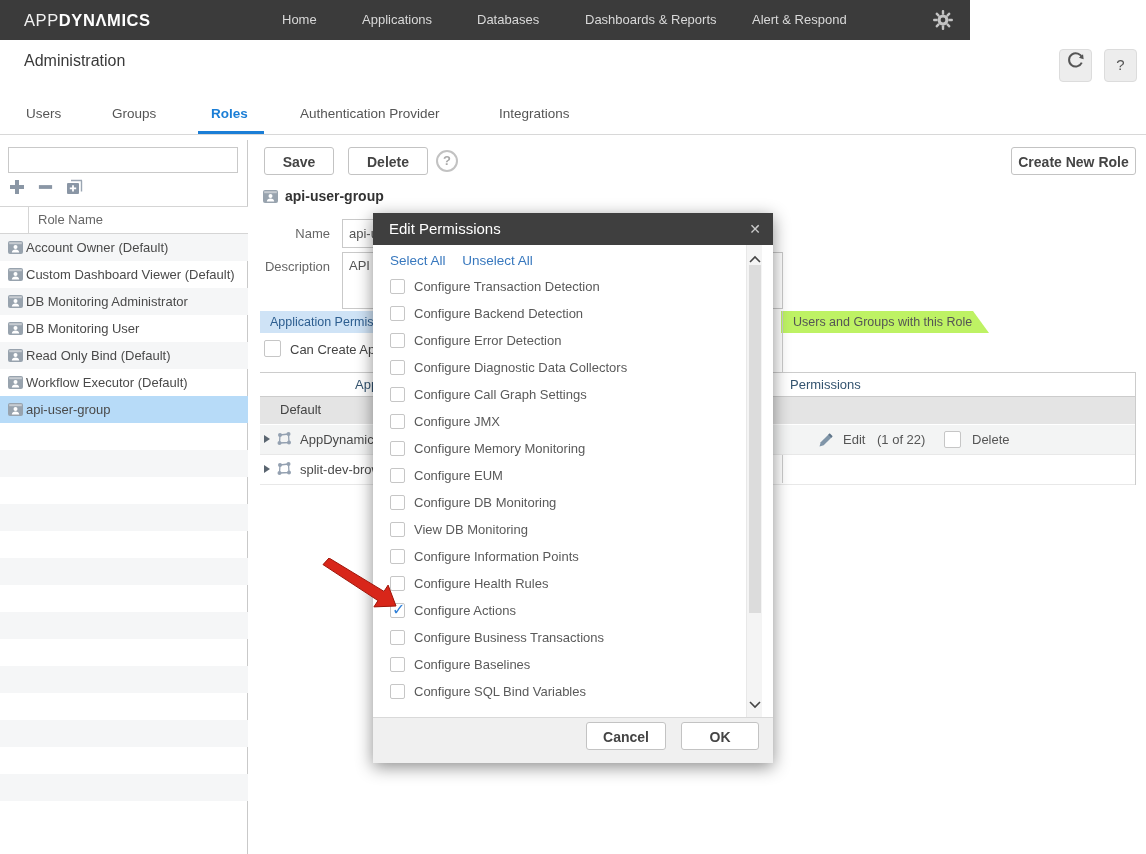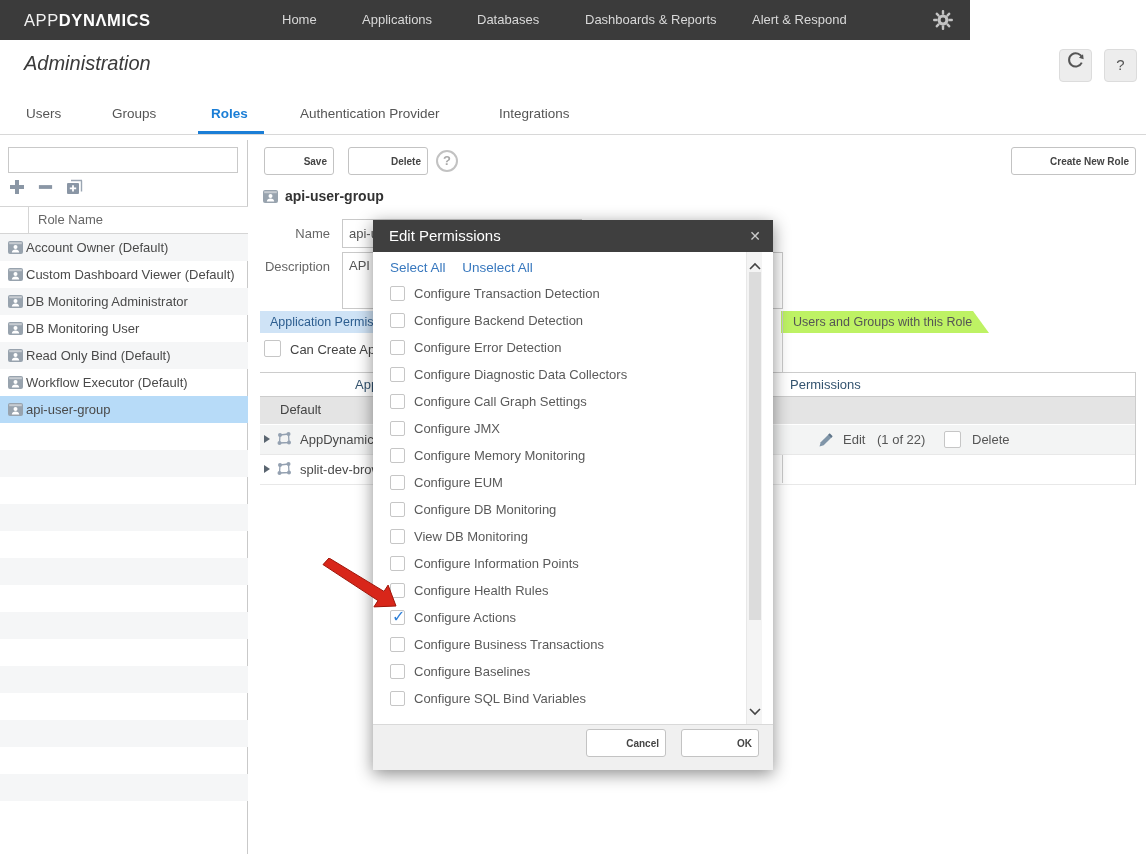--- a/index.html
+++ b/index.html
@@ -8,21 +8,21 @@
 
   
   .topbar{position:absolute;left:0;top:0;width:970px;height:40px;background:#3b3b3b;}
   .logo{position:absolute;left:24px;top:0;line-height:40px;font-size:16.5px;color:#fff;letter-spacing:.6px;cursor:pointer;}
   .logo .lt{font-weight:400;color:#f2f2f2;}
   .logo .bd{font-weight:700;}
   .nav-item{position:absolute;top:0;line-height:40px;font-size:13px;color:#d9d9d9;cursor:pointer;white-space:nowrap;}
   .gear{position:absolute;right:16px;top:9px;cursor:pointer;}
 
   
-  .pagetitle{position:absolute;left:24px;top:52px;font-size:20px;color:#3a3a3a;font-style:italic;}
+  .pagetitle{position:absolute;left:24px;top:52px;font-size:16px;color:#3a3a3a;}
   .iconbtn{position:absolute;top:49px;width:33px;height:33px;background:#ededed;border:1px solid #dcdcdc;
            border-radius:4px;box-sizing:border-box;text-align:center;line-height:30px;color:#555;cursor:pointer;}
   .iconbtn.help{font-size:15px;font-weight:400;}
 
   
   .tabstrip{position:absolute;left:0;top:96px;width:1146px;height:38px;border-bottom:1px solid #d8d8d8;box-sizing:content-box;}
   .tab{position:absolute;top:0;line-height:36px;font-size:13.5px;color:#555;cursor:pointer;white-space:nowrap;}
   .tab.active{color:#1b7ed6;font-weight:700;}
   .tab-underline{position:absolute;left:198px;top:35px;width:66px;height:3px;background:#1b7ed6;}
 
@@ -38,21 +38,21 @@
   .list-header .spacer{position:absolute;left:0;top:0;width:29px;height:100%;border-right:1px solid #d5d5d5;box-sizing:border-box;}
   .list-header .txt{position:absolute;left:38px;line-height:26px;font-size:13px;color:#666;}
   .role-list{position:absolute;left:0;top:94px;width:248px;height:621px;overflow:hidden;}
   .srow{height:27px;display:flex;align-items:center;padding-left:8px;box-sizing:border-box;font-size:13px;color:#4a4a4a;cursor:pointer;}
   .srow:nth-child(odd){background:#f5f6f7;}
   .srow.sel{background:#b7dbf8;}
   .srow .slabel{margin-left:3px;white-space:nowrap;}
 
   
   .btn{position:absolute;height:28px;background:#fff;border:1px solid #c3c3c3;border-radius:3px;box-sizing:border-box;
-       font-weight:700;font-size:10px;color:#444;text-align:right;line-height:26px;cursor:pointer;font-family:inherit;}
+       font-weight:700;font-size:14px;color:#444;text-align:center;line-height:26px;cursor:pointer;font-family:inherit;}
   .help-circ{position:absolute;left:436px;top:150px;width:22px;height:22px;border:2px solid #c2c2c2;border-radius:50%;
              box-sizing:border-box;color:#a9a9a9;font-size:13px;font-weight:700;text-align:center;line-height:18px;cursor:pointer;}
 
   
   .role-heading-ico{position:absolute;left:263px;top:189px;}
   .role-heading{position:absolute;left:285px;top:188px;font-size:14px;font-weight:700;color:#333;}
   .field-label{position:absolute;width:100px;text-align:right;font-size:13px;color:#666;}
   .name-input{position:absolute;left:342px;top:219px;width:240px;height:29px;box-sizing:border-box;border:1px solid #c9c9c9;
               padding:0 6px;font-size:13px;color:#555;font-family:inherit;outline:none;}
   .desc-input{position:absolute;left:342px;top:252px;width:441px;height:57px;box-sizing:border-box;border:1px solid #c9c9c9;
@@ -83,21 +83,21 @@
          border-top:4px solid transparent;border-bottom:4px solid transparent;cursor:pointer;}
   .topo{position:absolute;left:16px;top:6px;}
   .app-name{position:absolute;left:40px;line-height:29px;white-space:nowrap;}
   .pencil{position:absolute;left:558px;top:7px;cursor:pointer;}
   .edit-label{position:absolute;left:583px;line-height:29px;color:#555;cursor:pointer;}
   .edit-count{position:absolute;left:617px;line-height:29px;color:#555;}
   .del-cb{position:absolute;left:684px;top:6px;}
   .del-label{position:absolute;left:712px;line-height:29px;color:#555;}
 
   
-  .modal{position:absolute;left:373px;top:220px;width:400px;height:550px;background:#84cc16;z-index:50;
+  .modal{position:absolute;left:373px;top:213px;width:400px;height:550px;background:#84cc16;z-index:50;
          box-shadow:0 4px 16px rgba(0,0,0,.45);}
   .modal-header{height:32px;background:#3f3f3f;color:#fff;font-size:15px;line-height:32px;padding-left:16px;position:relative;cursor:move;}
   .modal-close{position:absolute;right:12px;top:0;line-height:32px;color:#ccc;font-size:14px;cursor:pointer;}
   .modal-body{position:absolute;left:0;top:32px;right:0;bottom:45px;background:#fff;}
   .links{position:absolute;left:17px;top:8px;font-size:13.5px;color:#3878be;}
   .links span{cursor:pointer;}
   .links span + span{margin-left:13px;}
   .plist{position:absolute;left:17px;top:28px;width:320px;}
   .prow{height:27px;display:flex;align-items:center;gap:9px;}
   .prow .plabel{font-size:13px;color:#5a5a5a;white-space:nowrap;}

